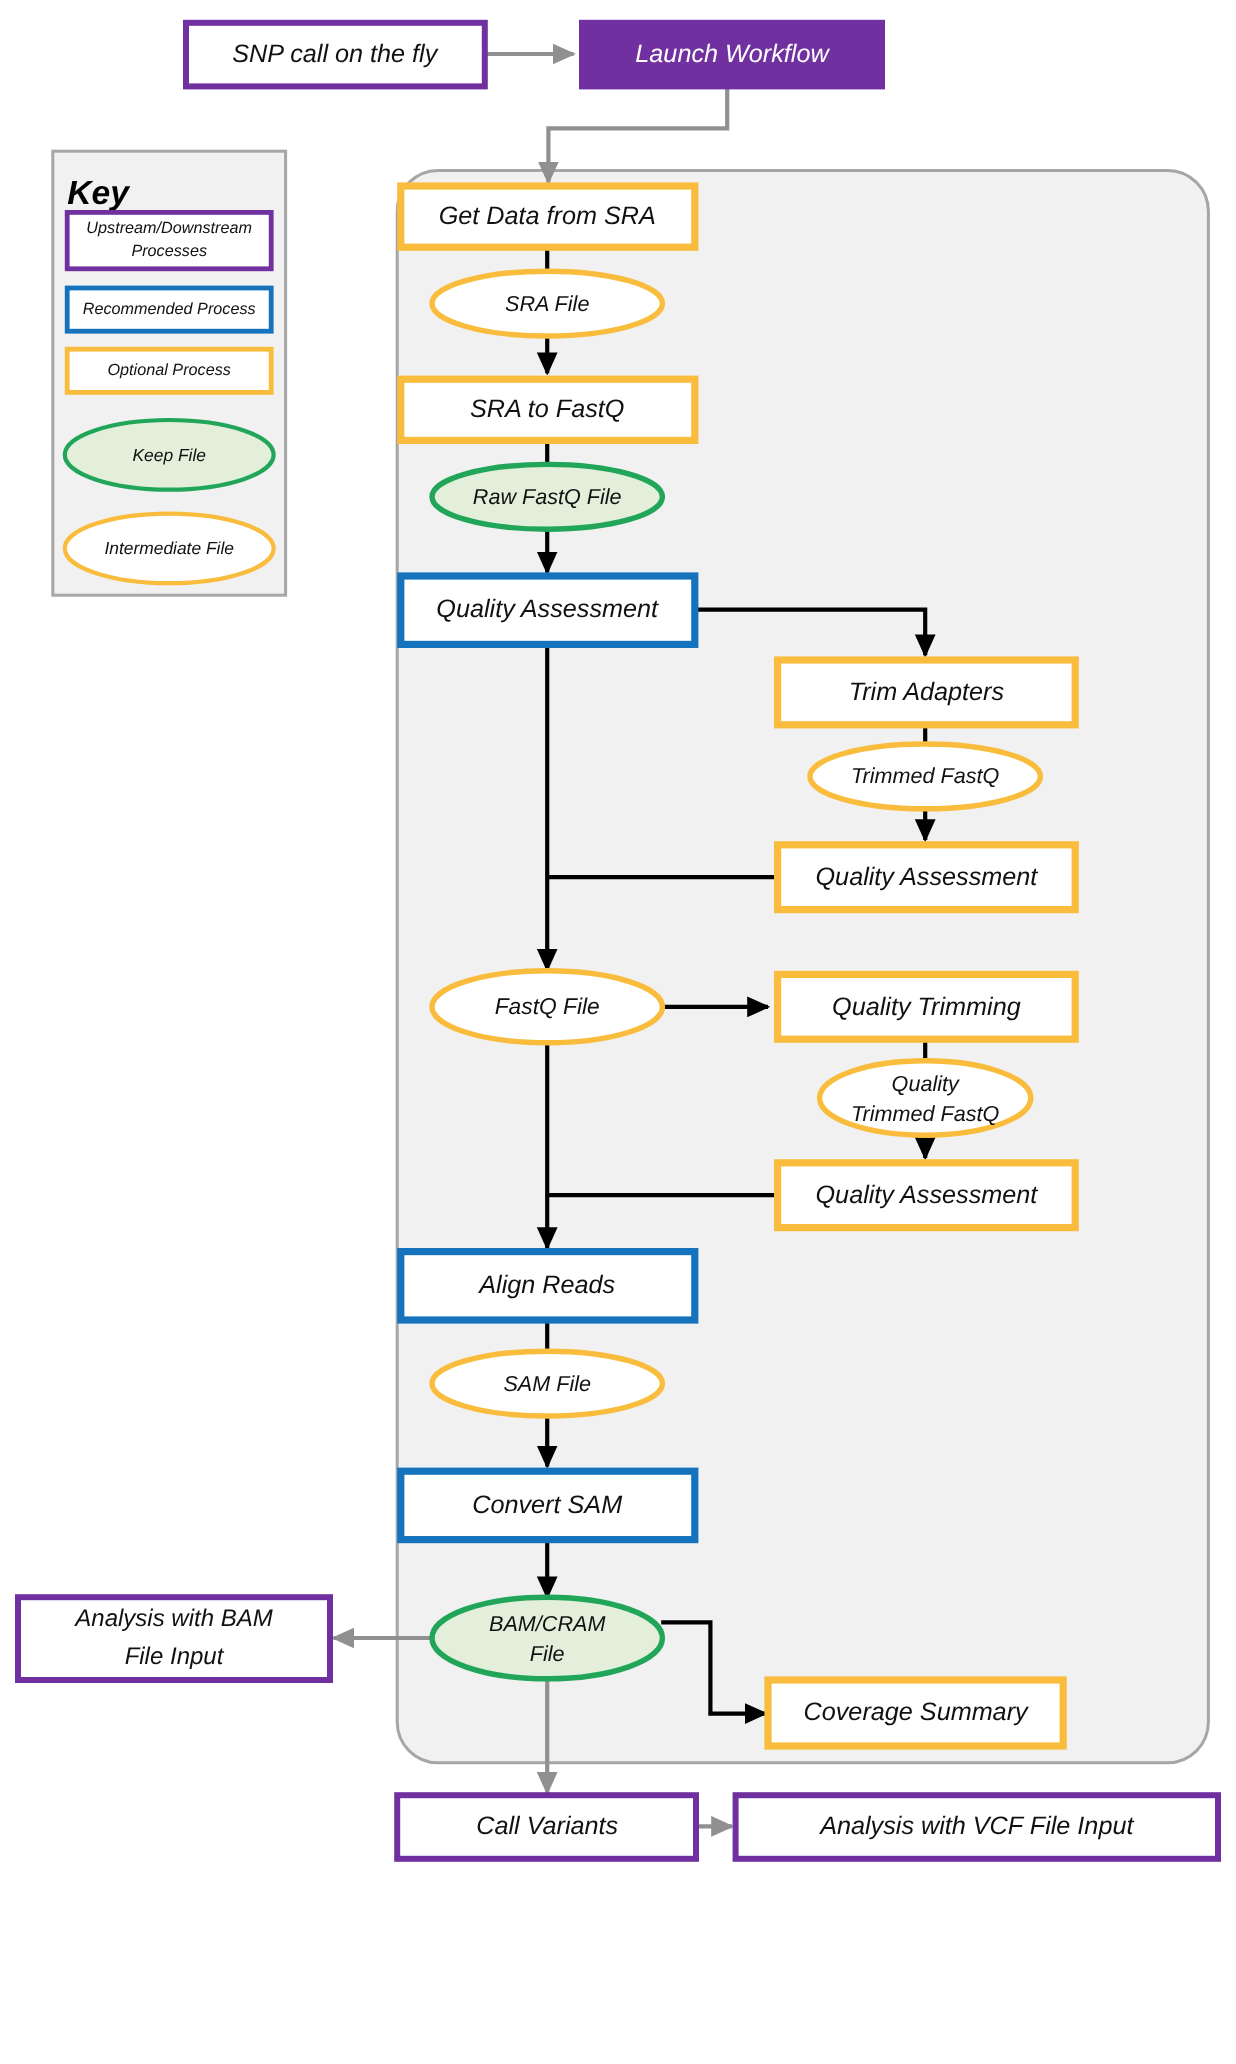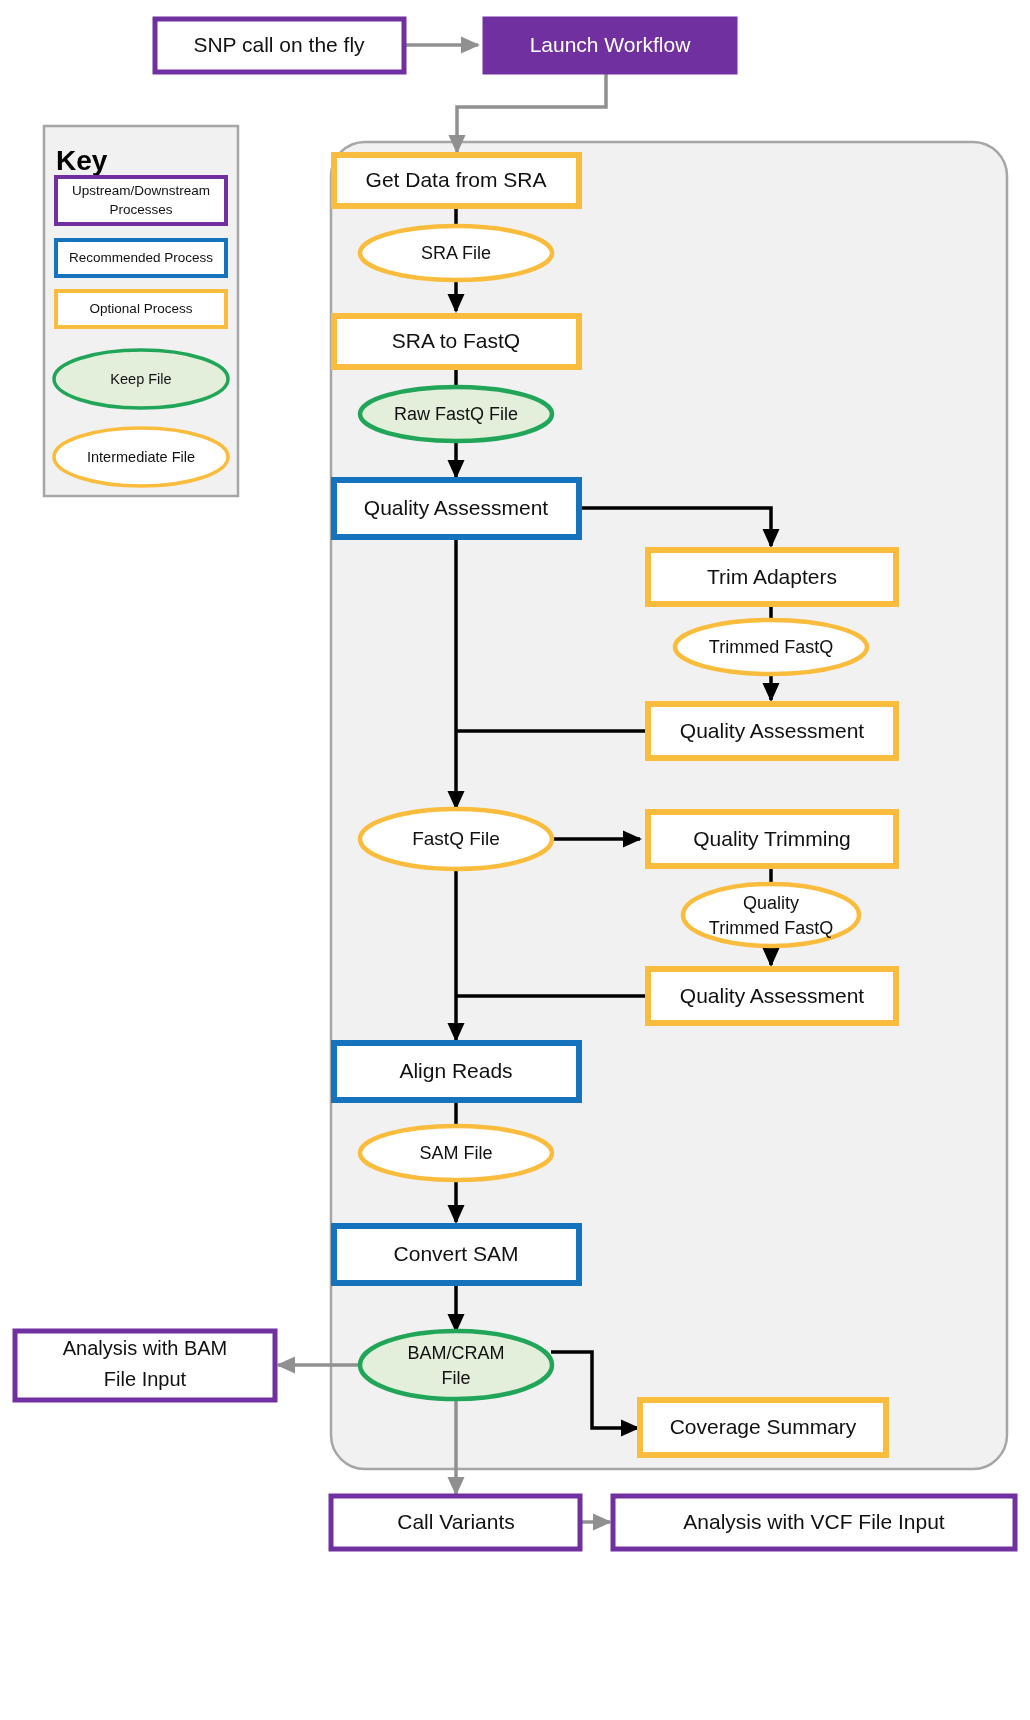--- a/index.html
+++ b/index.html
@@ -10,20 +10,21 @@
   body {
     width: 1030px;
     height: 1720px;
     font-family: "Liberation Sans", sans-serif;
     overflow: hidden;
   }
   #diagram {
     position: relative;
     width: 1030px;
     height: 1720px;
+    font-style: italic;
   }
   svg.layer {
     position: absolute;
     top: 0;
     left: 0;
     width: 1030px;
     height: 1720px;
   }
   .node-label {
     font-family: "Liberation Sans", sans-serif;

